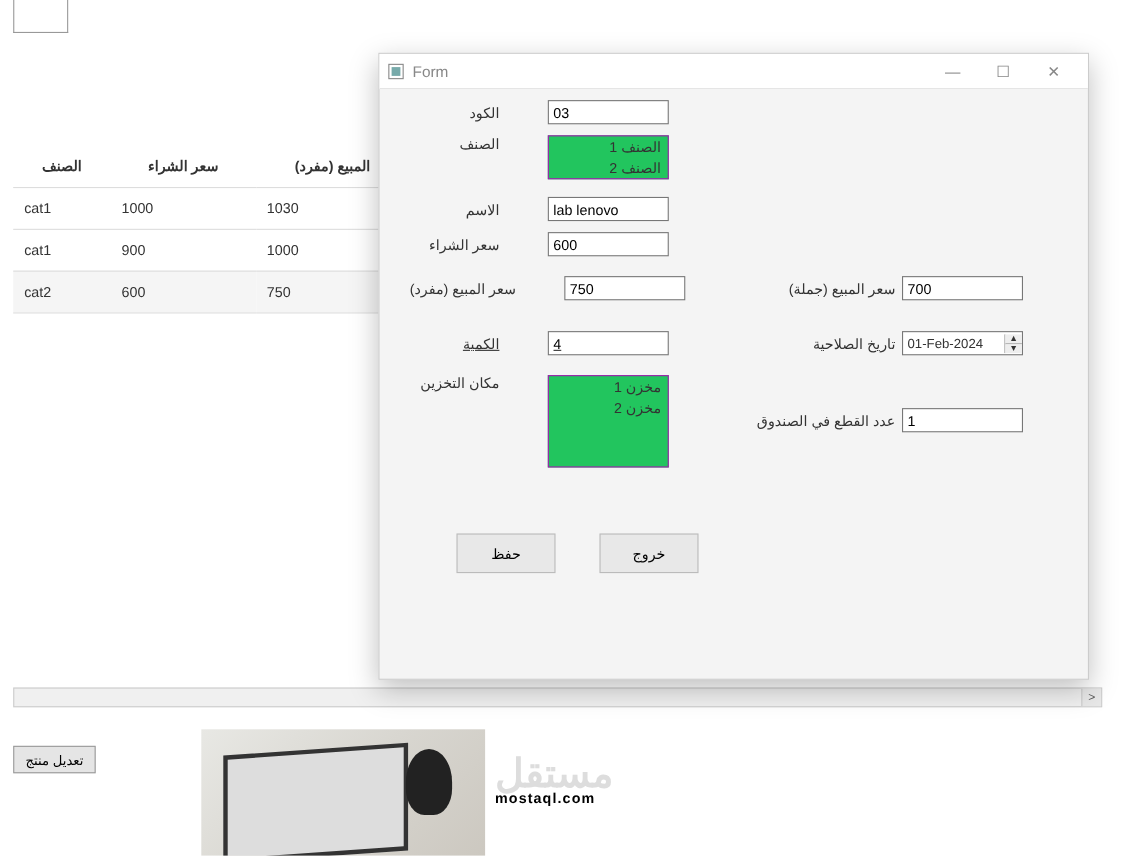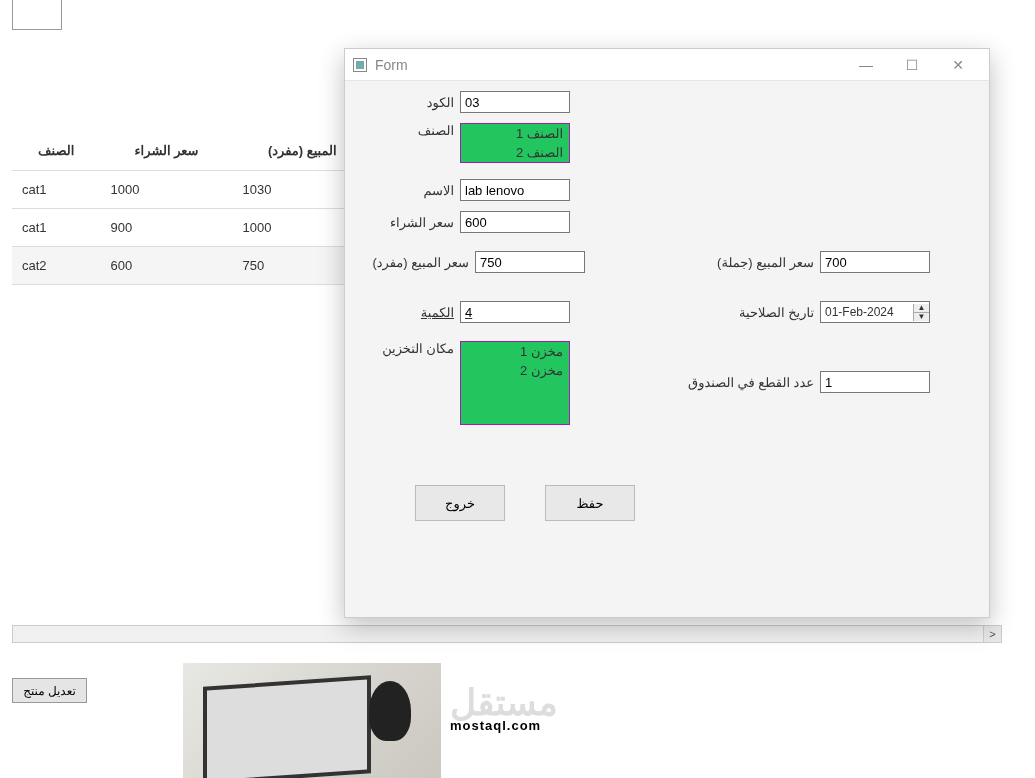--- a/index.html
+++ b/index.html
@@ -165,20 +165,21 @@
   .dialog-body {
     position: relative;
     padding: 10px 20px;
     height: calc(100% - 32px);
   }
 
   .row {
     display: flex;
     align-items: center;
     margin-bottom: 10px;
+    gap: 38px;
   }
   .lbl {
     width: 95px;
     text-align: right;
     padding-right: 6px;
     font-size: 13px;
     color: #333;
   }
   .lbl.wide { width: 120px; }
   .txtin {
@@ -343,18 +344,18 @@
         <div class="opt">مخزن 1</div>
         <div class="opt">مخزن 2</div>
       </div>
       <div style="position:absolute; left:305px; top:30px; display:flex; align-items:center;">
         <div class="lbl" style="width:150px;">عدد القطع في الصندوق</div>
         <input class="txtin" value="1" style="">
       </div>
     </div>
 
     <div class="btnrow">
+      <button class="dlgbtn">حفظ</button>
       <button class="dlgbtn">خروج</button>
-      <button class="dlgbtn">حفظ</button>
     </div>
 
   </div>
 </div>
 
 </body></html>

